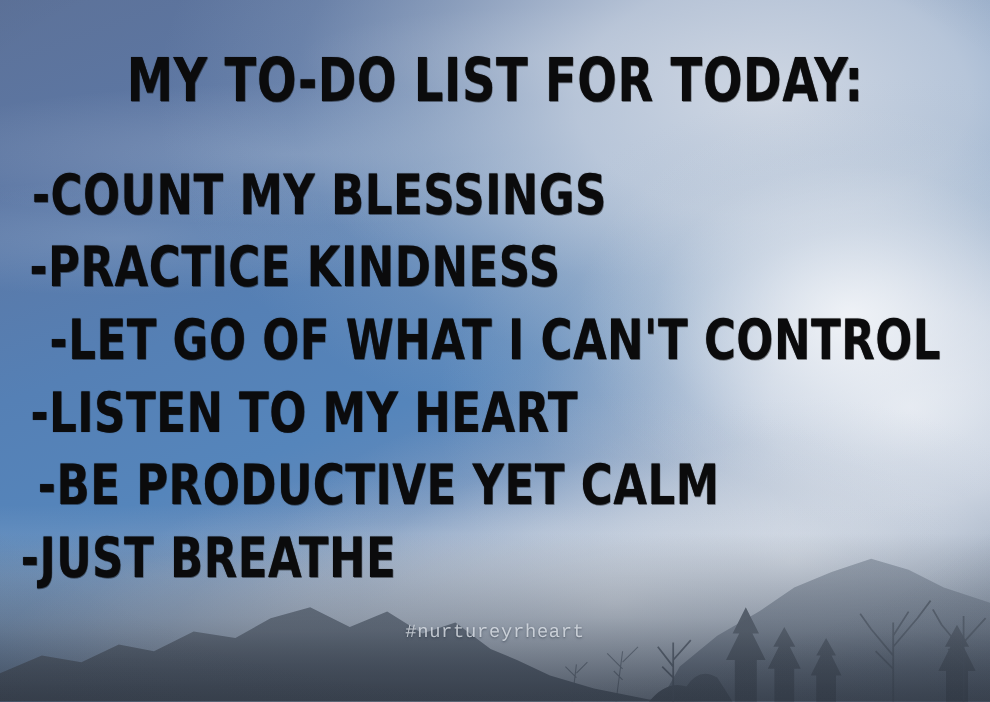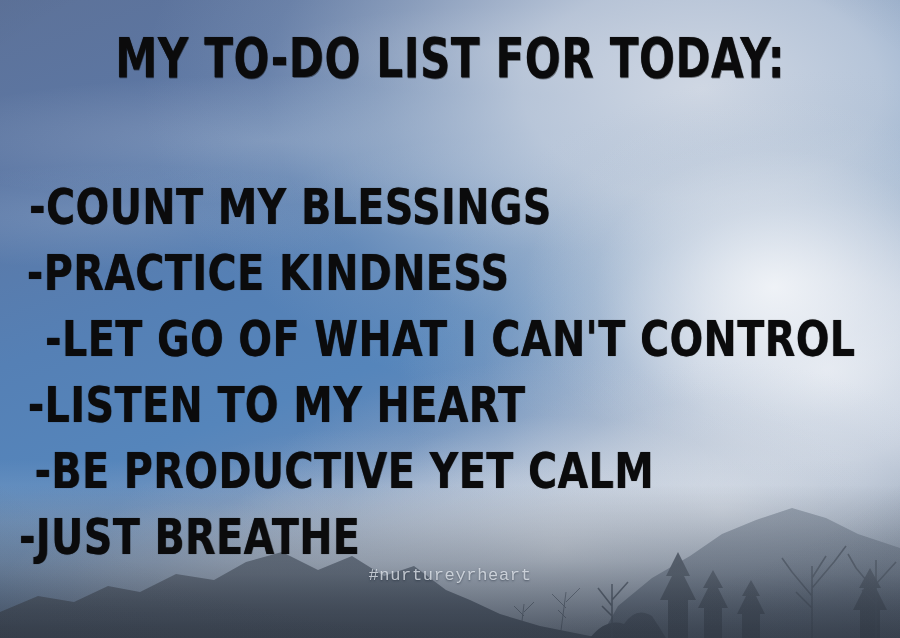--- a/index.html
+++ b/index.html
@@ -130,23 +130,22 @@
         rgba(16,24,36,0.26) 100%);
   }
 
   
   #quote-block {
     position: absolute;
     inset: 0;
     display: flex;
     flex-direction: column;
     align-items: center;
-    padding-top: 30px;
+    padding-top: 46px;
     box-sizing: border-box;
-    gap: 44px;
   }
 
   
   .meme-text {
     color: #0b0b0c;
     font-family: "DejaVu Sans", sans-serif;
     font-weight: 700;
     text-transform: uppercase;
     letter-spacing: 0.012em;
     white-space: nowrap;

